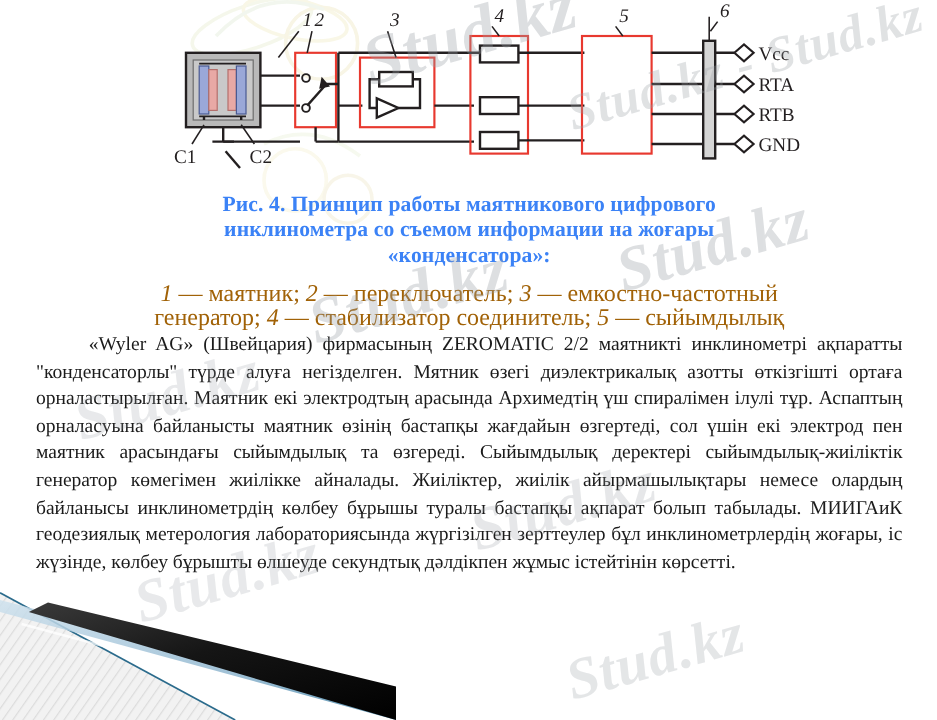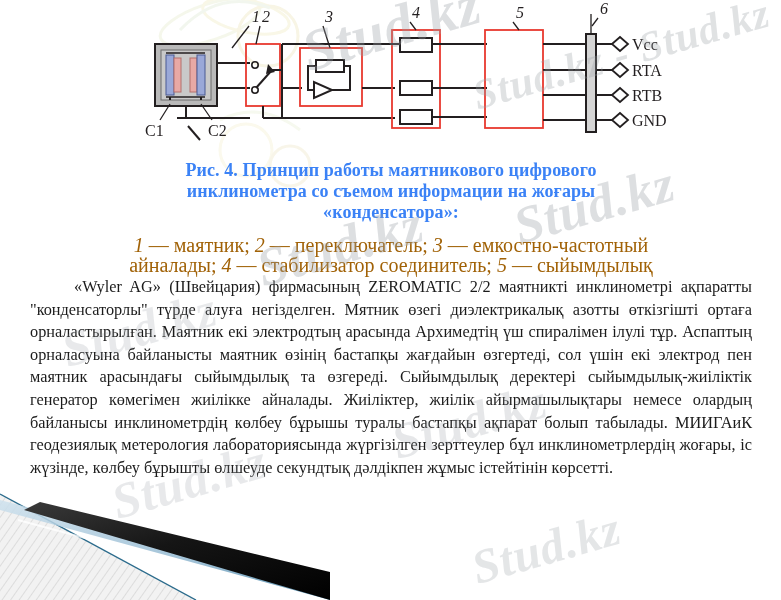--- a/index.html
+++ b/index.html
@@ -229,21 +229,21 @@
   <text class="lbl" x="632" y="126">GND</text>
 </svg>
 </div>
 
 <div class="caption">
   <div class="cap-title">Рис. 4. Принцип работы маятникового цифрового</div>
   <div class="cap-title">инклинометра со съемом информации на жоғары</div>
   <div class="cap-title">«конденсатора»:</div>
   <div class="cap-legend">
     <div><i>1</i><span> — маятник; </span><i>2</i><span> — переключатель; </span><i>3</i><span> — емкостно-частотный</span></div>
-    <div><span>айналады; </span><i>4</i><span> — стабилизатор соединитель; </span><i>5</i><span> — сыйымдылық</span></div>
+    <div><span>генератор; </span><i>4</i><span> — стабилизатор соединитель; </span><i>5</i><span> — сыйымдылық</span></div>
   </div>
 </div>
 
 <div class="body-text">
   <p>«Wyler AG» (Швейцария) фирмасының ZEROMATIC 2/2 маятникті инклинометрі ақпаратты "конденсаторлы" түрде алуға негізделген. Мятник өзегі диэлектрикалық азотты өткізгішті ортаға орналастырылған. Маятник екі электродтың арасында Архимедтің үш спиралімен ілулі тұр. Аспаптың орналасуына байланысты маятник өзінің бастапқы жағдайын өзгертеді, сол үшін екі электрод пен маятник арасындағы сыйымдылық та өзгереді. Сыйымдылық деректері сыйымдылық-жиіліктік генератор көмегімен жиілікке айналады. Жиіліктер, жиілік айырмашылықтары немесе олардың байланысы инклинометрдің көлбеу бұрышы туралы бастапқы ақпарат болып табылады. МИИГАиК геодезиялық метерология лабораториясында жүргізілген зерттеулер бұл инклинометрлердің жоғары, іс жүзінде, көлбеу бұрышты өлшеуде секундтық дәлдікпен жұмыс істейтінін көрсетті.</p>
 </div>
 
 <div class="swoosh-wrap">
   <svg width="330" height="120" viewBox="0 0 330 120" aria-hidden="true">
     <defs>

